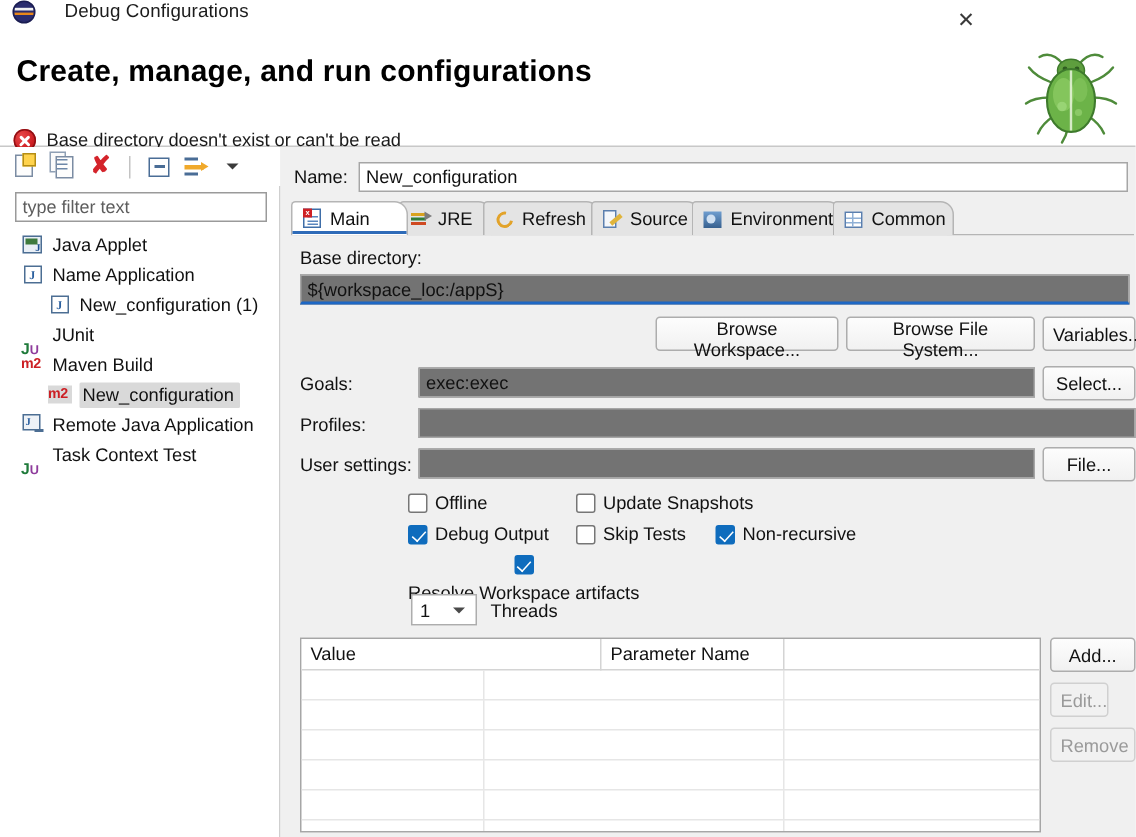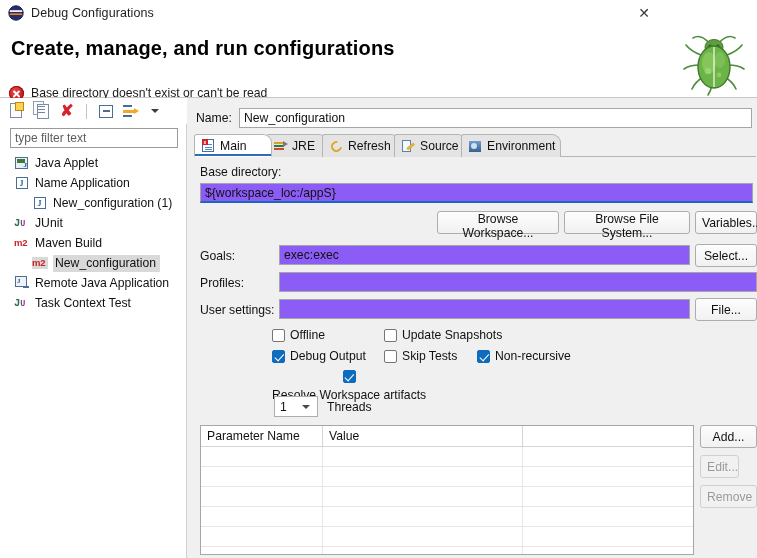--- a/index.html
+++ b/index.html
@@ -11,21 +11,21 @@
     font-family: "Liberation Sans", sans-serif;
     font-size: 12px;
     color: #1a1a1a;
     -webkit-font-smoothing: antialiased;
   }
 
   
   .titlebar {
     position: absolute; left: 0; top: 0; width: 667px; height: 26px;
     background: #ffffff;
-    display: flex; align-items: center;
+    display: flex;  gap: 12px;
   }
   .titlebar-icon {
     width: 16px; height: 16px; margin-left: 8px; margin-right: 7px;
     position: relative; flex: none;
   }
   .titlebar-title {
     font-size: 12.5px; color: #1c1c1c; letter-spacing: .1px;
   }
   .titlebar-close {
     position: absolute; right: 0; top: 0; width: 46px; height: 26px;
@@ -182,22 +182,22 @@
   .ti-japp {
     position:absolute; left:1.5px; top:2px; width:12px; height:12px;
     background:#fff; border:1px solid #4c6e93;
   }
   .ti-japp b {
     position:absolute; left:0; top:0; width:100%; text-align:center;
     font-size:8px; color:#2a5f9e; font-family:"Liberation Serif", serif;
     line-height:12px; font-weight:bold;
   }
   .ti-junit {
-    position:absolute; left:0; top:1px; width:16px; height:14px;
-    font-family:Liberation Mono, monospace; font-weight:bold; font-size:10.5px;
+    position:absolute; left:0; top:11px; width:16px; height:14px;
+    font-family:Liberation Sans, sans-serif; font-weight:bold; font-size:10.5px;
     line-height:14px; color:#1f7a3a;
   }
   .ti-junit em { font-style: normal; color:#8e3b9c; font-size:8.5px; }
   .ti-m2 {
     position:absolute; left:0px; top:2px; width:16px; height:12px;
     font-size:9.5px; font-weight:bold; color:#cc1f24; line-height:12px;
     letter-spacing:-.3px;
   }
   .ti-m2.hl { background:#d9d9d9; }
   .ti-remote {
@@ -312,21 +312,21 @@
 
   
   .tabcontent {
     position: absolute; left: 3px; top: 59px; width: 562px; height: 398px;
     background: #f0f0f0;
   }
   .lbl { position: absolute; font-size: 12.2px; color: #111; }
 
   .txt {
     position: absolute; height: 20px;
-    border: 1px solid #a6a6a6; background: #8b5cf6;
+    border: 1px solid #a6a6a6; background: #737373;
     font-family: "Liberation Sans", sans-serif; font-size: 12.2px;
     padding: 0 4px; color: #111;
   }
   .txt.focused {
     border: 1px solid #a6a6a6; border-bottom: 2px solid #1d67c4;
   }
 
   .btn {
     position: absolute; height: 23px;
     background: linear-gradient(#fdfdfd,#f1f1f1);
@@ -587,20 +587,30 @@
         <span>Source</span>
       </div>
 
       <div class="tab" style="left:267px;width:100px;">
         <span class="tab-ico">
           <span class="tic-env"></span>
         </span>
         <span>Environment</span>
       </div>
 
+      <div class="tab" style="left:361px;width:81px;">
+        <span class="tab-ico">
+          <span class="tic-common">
+              <i></i>
+              <i></i>
+              <i></i>
+            </span>
+        </span>
+        <span>Common</span>
+      </div>
     </div>
 
     <div class="tabcontent">
 
       <div class="lbl" style="left:6px;top:8px;">Base directory:</div>
 
       <input class="txt focused" style="left: 6px; top: 26px; width: 553px;" value="${workspace_loc:/appS}">
 
       <button class="btn" style="left:370px;top:54px;width:126px;">Browse File System...</button>
       <button class="btn" style="left:243px;top:54px;width:122px;">Browse Workspace...</button>
@@ -645,22 +655,22 @@
       </div>
 
       <div class="combo" style="left:80px;top:239px;width:44px;">
         <span>1</span>
         <span class="combo-arrow"></span>
       </div>
       <div class="lbl" style="left:133px;top:243px;">Threads</div>
 
       <div class="table" style="left:6px;top:268px;width:494px;height:130px;">
         <div class="tbl-head">
+          <div class="tbl-th" style="width:200px;">Value</div>
           <div class="tbl-th" style="width:122px;">Parameter Name</div>
-          <div class="tbl-th" style="width:200px;">Value</div>
           <div class="tbl-th" style="width:170px;border-right:none;"></div>
         </div>
         <div class="tbl-row">
           <div class="tbl-td" style="width:122px;"></div>
             <div class="tbl-td" style="width:200px;"></div>
             <div class="tbl-td" style="width:170px;border-right:none;"></div>
         </div>
         <div class="tbl-row">
           <div class="tbl-td" style="width:122px;"></div>
             <div class="tbl-td" style="width:200px;"></div>

